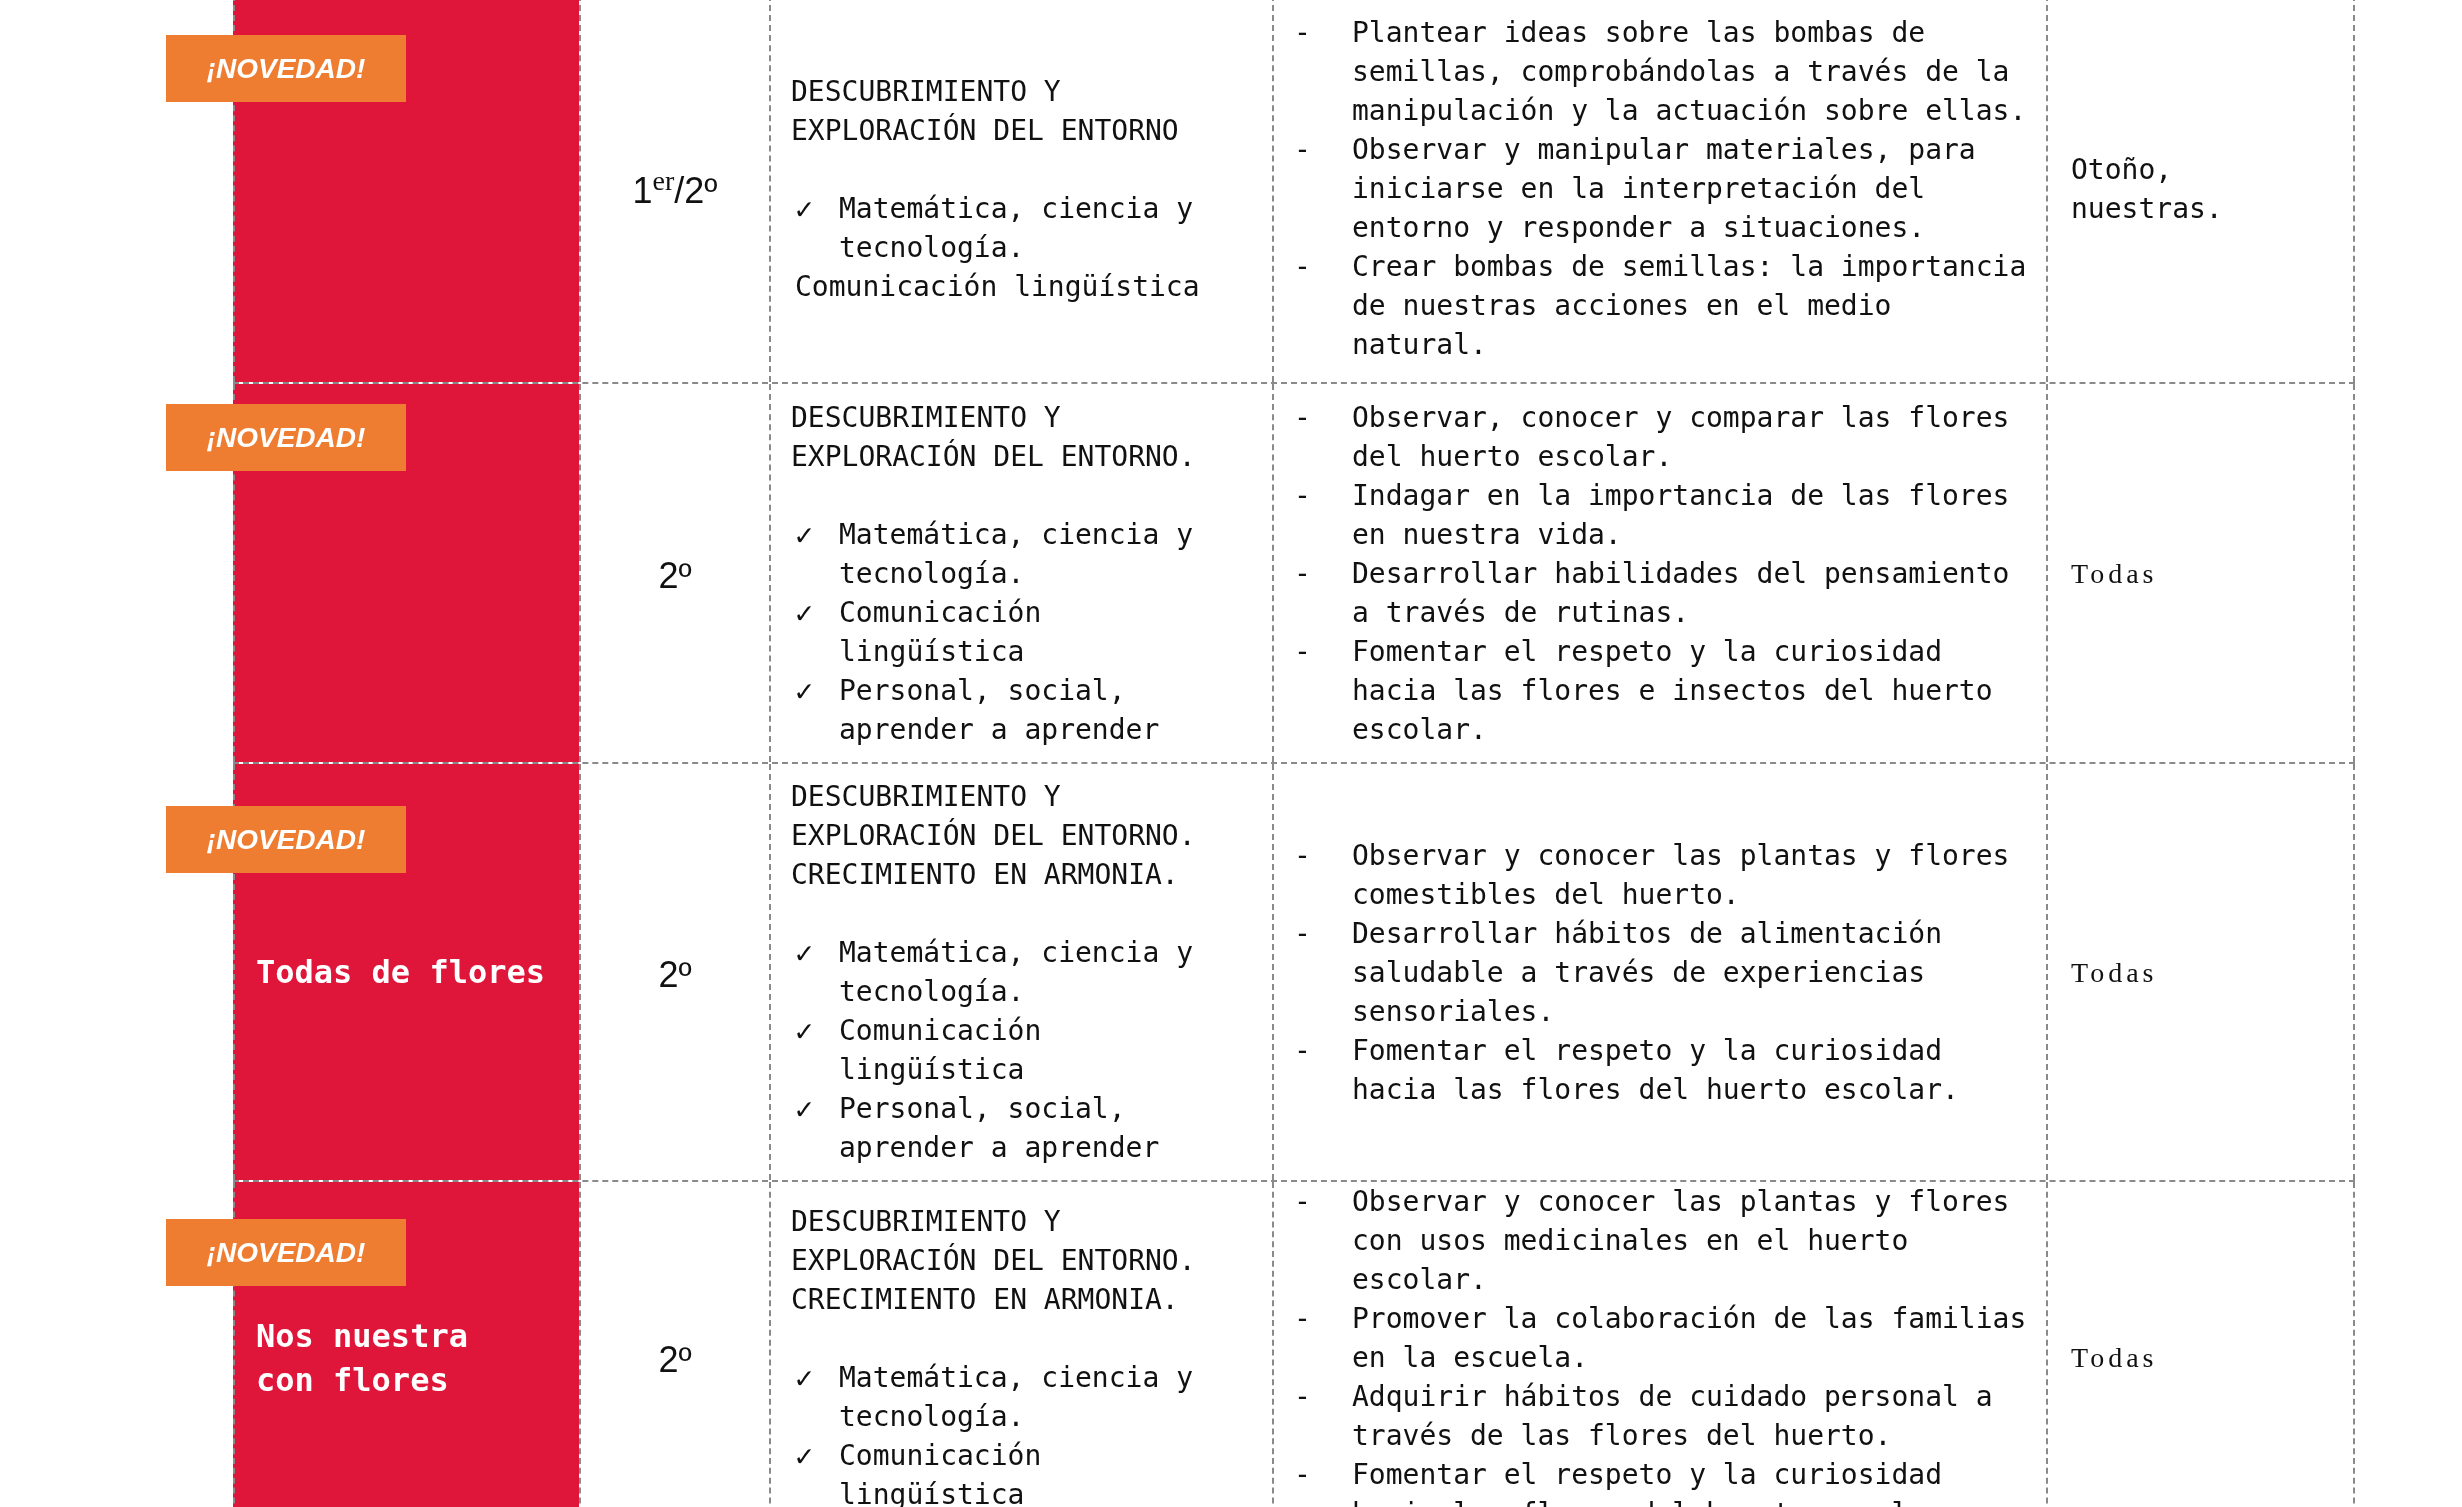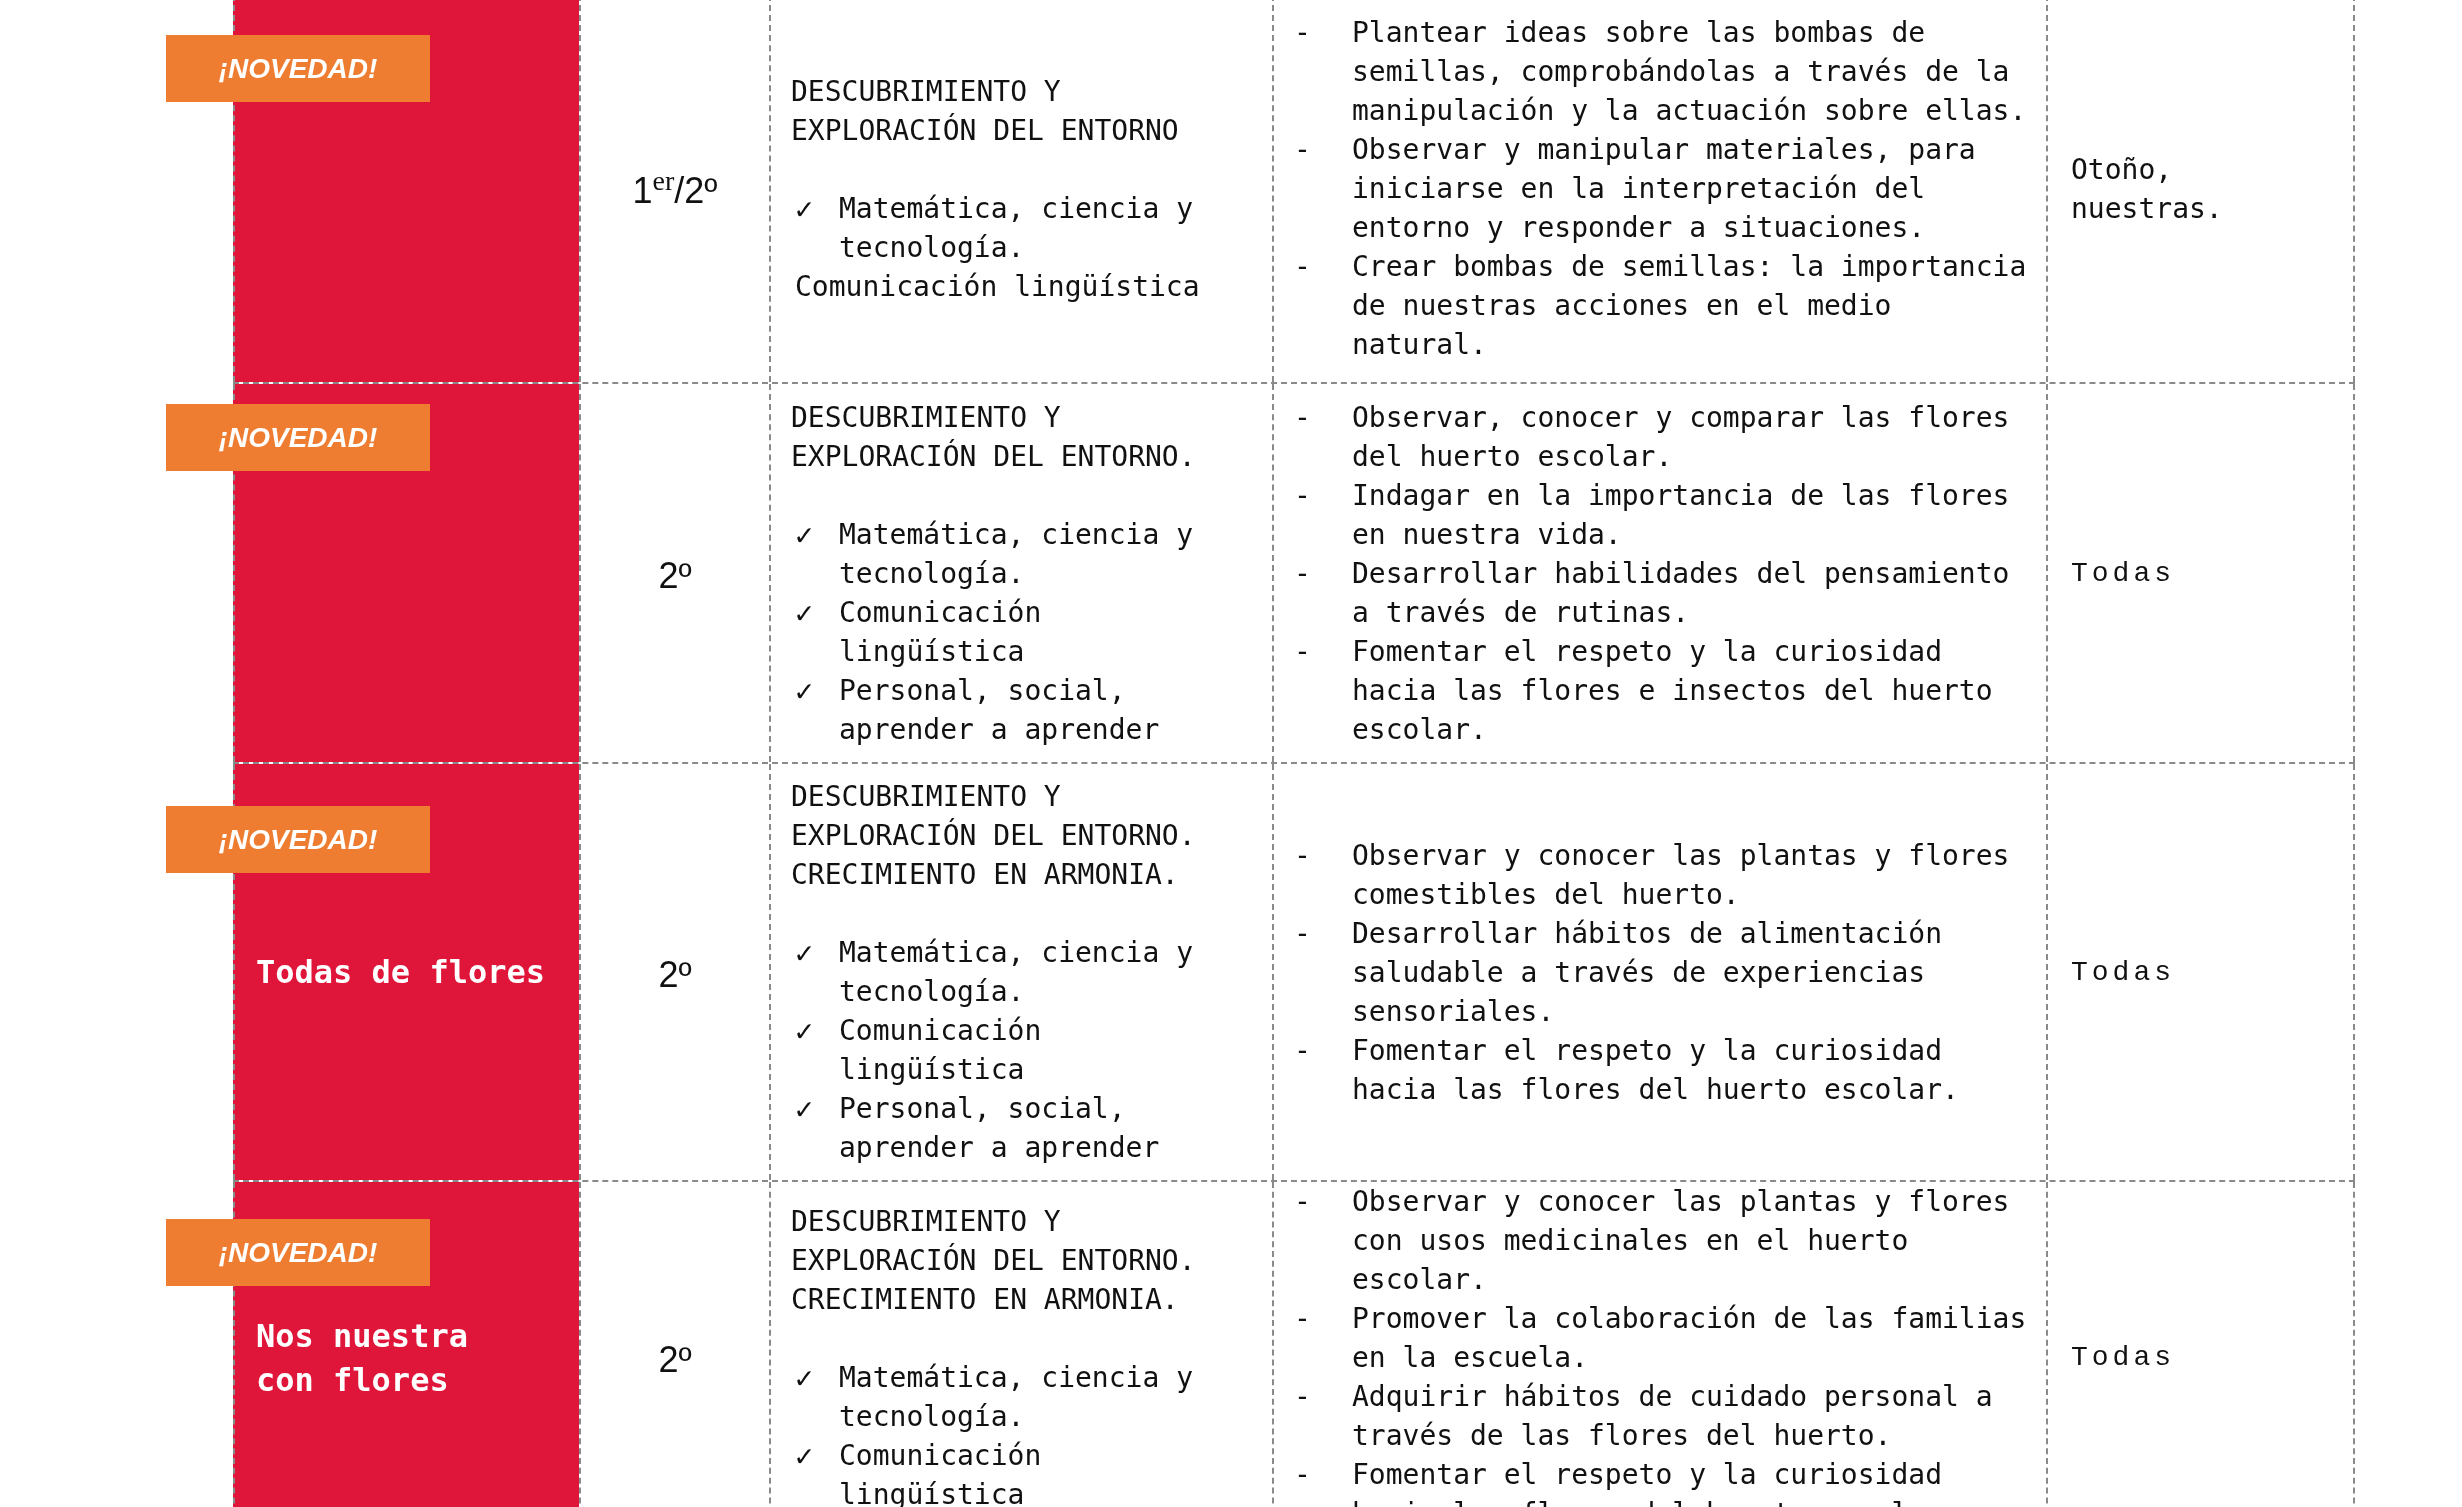--- a/index.html
+++ b/index.html
@@ -6,35 +6,35 @@
     body { width: 2462px; height: 1508px; position: relative; overflow: hidden;
            font-family: "DejaVu Sans Mono", "Liberation Mono", monospace; color: #111; }
     .table { position: absolute; left: 233px; top: -5px; width: 2122px; }
     .row { position: relative; display: grid;
            grid-template-columns: 346px 190px 503px 774px 309px;
            border-bottom: 2px dashed #8a8a8a; }
     .row > .cell { position: relative; border-left: 2px dashed #8a8a8a; box-sizing: border-box; }
     .row > .cell:last-child { border-right: 2px dashed #8a8a8a; }
     .name-cell { background: #e0153a; color: #ffffff; display: flex; align-items: center; }
     .name-text { font-weight: bold; font-size: 32px; line-height: 44px; padding-left: 21px; padding-right: 10px; white-space: pre-line; }
-    .badge { position: absolute; left: -69px; width: 264px; height: 67px; background: #ef7d31;
+    .badge { position: absolute; left: -69px; width: 240px; height: 67px; background: #ef7d31;
              color: #fff; font-family: "Liberation Sans", sans-serif; font-style: italic; font-weight: bold;
              font-size: 28px; display: flex; align-items: center; justify-content: center; z-index: 2; }
     .course-cell { display: flex; align-items: center; justify-content: center; font-size: 36px; font-family: "Liberation Sans", sans-serif; }
     .course-cell sup { font-size: 28px; font-family: Liberation Serif, serif; }
     .areas-cell { padding: 5px 20px; font-size: 28px; line-height: 39px; display: flex; flex-direction: column; justify-content: center; }
     .areas-head { white-space: pre-line; margin-bottom: 39px; }
     .check-item { display: flex; }
     .check-item .check { width: 48px; flex-shrink: 0; font-size: 30px; padding-left: 4px; box-sizing: border-box; }
     .check-item .txt { white-space: pre-line; }
     .obj-cell { padding: 0 15px 0 20px; font-size: 28px; line-height: 39px; display: flex; flex-direction: column; justify-content: center; }
     .obj-item { display: flex; }
     .obj-item .dash { width: 58px; flex-shrink: 0; }
     .season-cell { display: flex; align-items: center; padding-left: 23px; font-size: 28px; line-height: 39px; white-space: pre-line; }
-    .season-todas { font-family: Liberation Mono, monospace; letter-spacing: 4px; text-align: center; }
+    .season-todas { font-family: Liberation Serif, serif; letter-spacing: 4px; text-align: center; }
   </style>
 </head>
 <body>
 
 <div class="table" id="tbl">
   <div class="row" style="height: 387px;">
     <div class="cell name-cell">
       <div class="badge" style="top: 40px;">
           <span>¡NOVEDAD!</span>
         </div>

